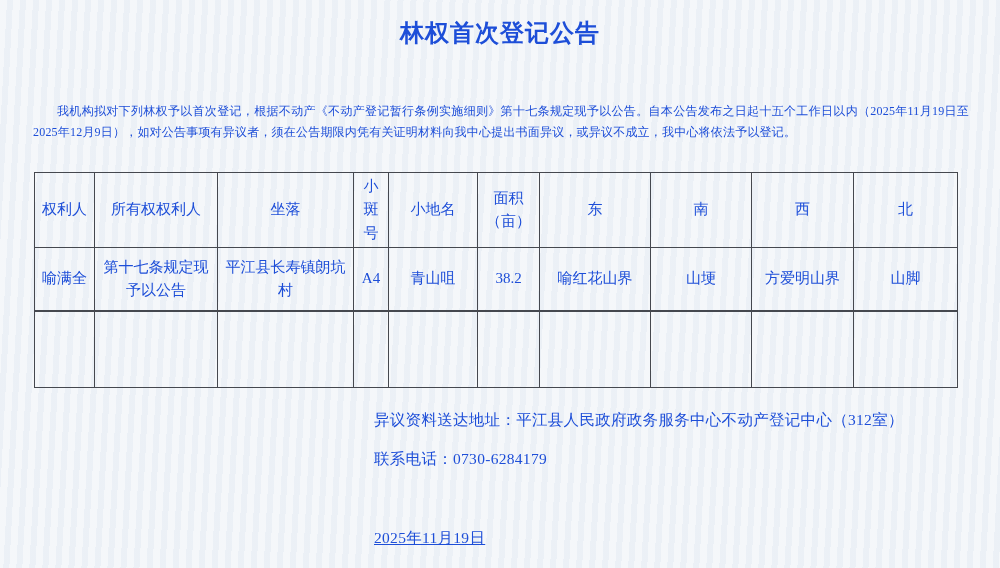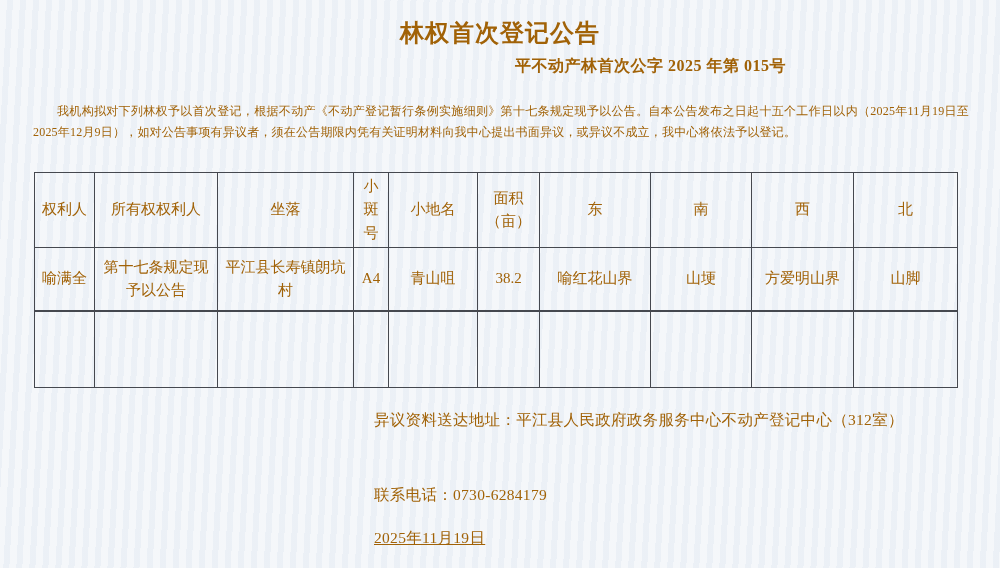--- a/index.html
+++ b/index.html
@@ -6,21 +6,21 @@
   html, body { width: 1000px; height: 568px; }
   body {
     font-family: "Liberation Serif", "DejaVu Serif", serif;
     background: #ffffff;
   }
   .page {
     position: relative;
     width: 1000px;
     height: 568px;
     background: #eff3f8;
-    color: #a16207;
+    color: #1d4ed8;
     overflow: hidden;
   }
   
   .page::before {
     content: "";
     position: absolute; inset: 0;
     background:
       repeating-linear-gradient(93deg, rgba(255,255,255,.35) 0 7px, rgba(210,220,232,.12) 7px 13px);
     pointer-events: none;
   }
@@ -71,32 +71,31 @@
   .announce-table tr.data-row td { border-bottom: 2px solid #45484f; }
   .announce-table tr.empty-row   { height: 76px; }
   .footer-line {
     position: absolute;
     left: 374px; width: 626px;
     text-align: left;
     font-size: 15.5px;
     letter-spacing: 0.3px;
   }
   .footer-address { top: 410px; }
-  .footer-phone   { top: 449px; margin-top: 36px; }
+  .footer-phone   { top: 449px; }
   .footer-org     { top: 487px; }
   .footer-date    { top: 528px; text-decoration: underline; }
 </style>
 </head>
 <body>
 
 <div class="page">
 
   <div class="doc-title">林权首次登记公告</div>
 
-  <div class="doc-number">平不动产林首次公字 2025 年第 015号</div>
 
   <div class="doc-body">我机构拟对下列林权予以首次登记，根据不动产《不动产登记暂行条例实施细则》第十七条规定现予以公告。自本公告发布之日起十五个工作日以内（2025年11月19日至2025年12月9日），如对公告事项有异议者，须在公告期限内凭有关证明材料向我中心提出书面异议，或异议不成立，我中心将依法予以登记。</div>
 
   <table class="announce-table">
     <colgroup>
       <col style="width:60px">
         <col style="width:123px">
         <col style="width:136px">
       <col style="width:35px">
         <col style="width:89px">

